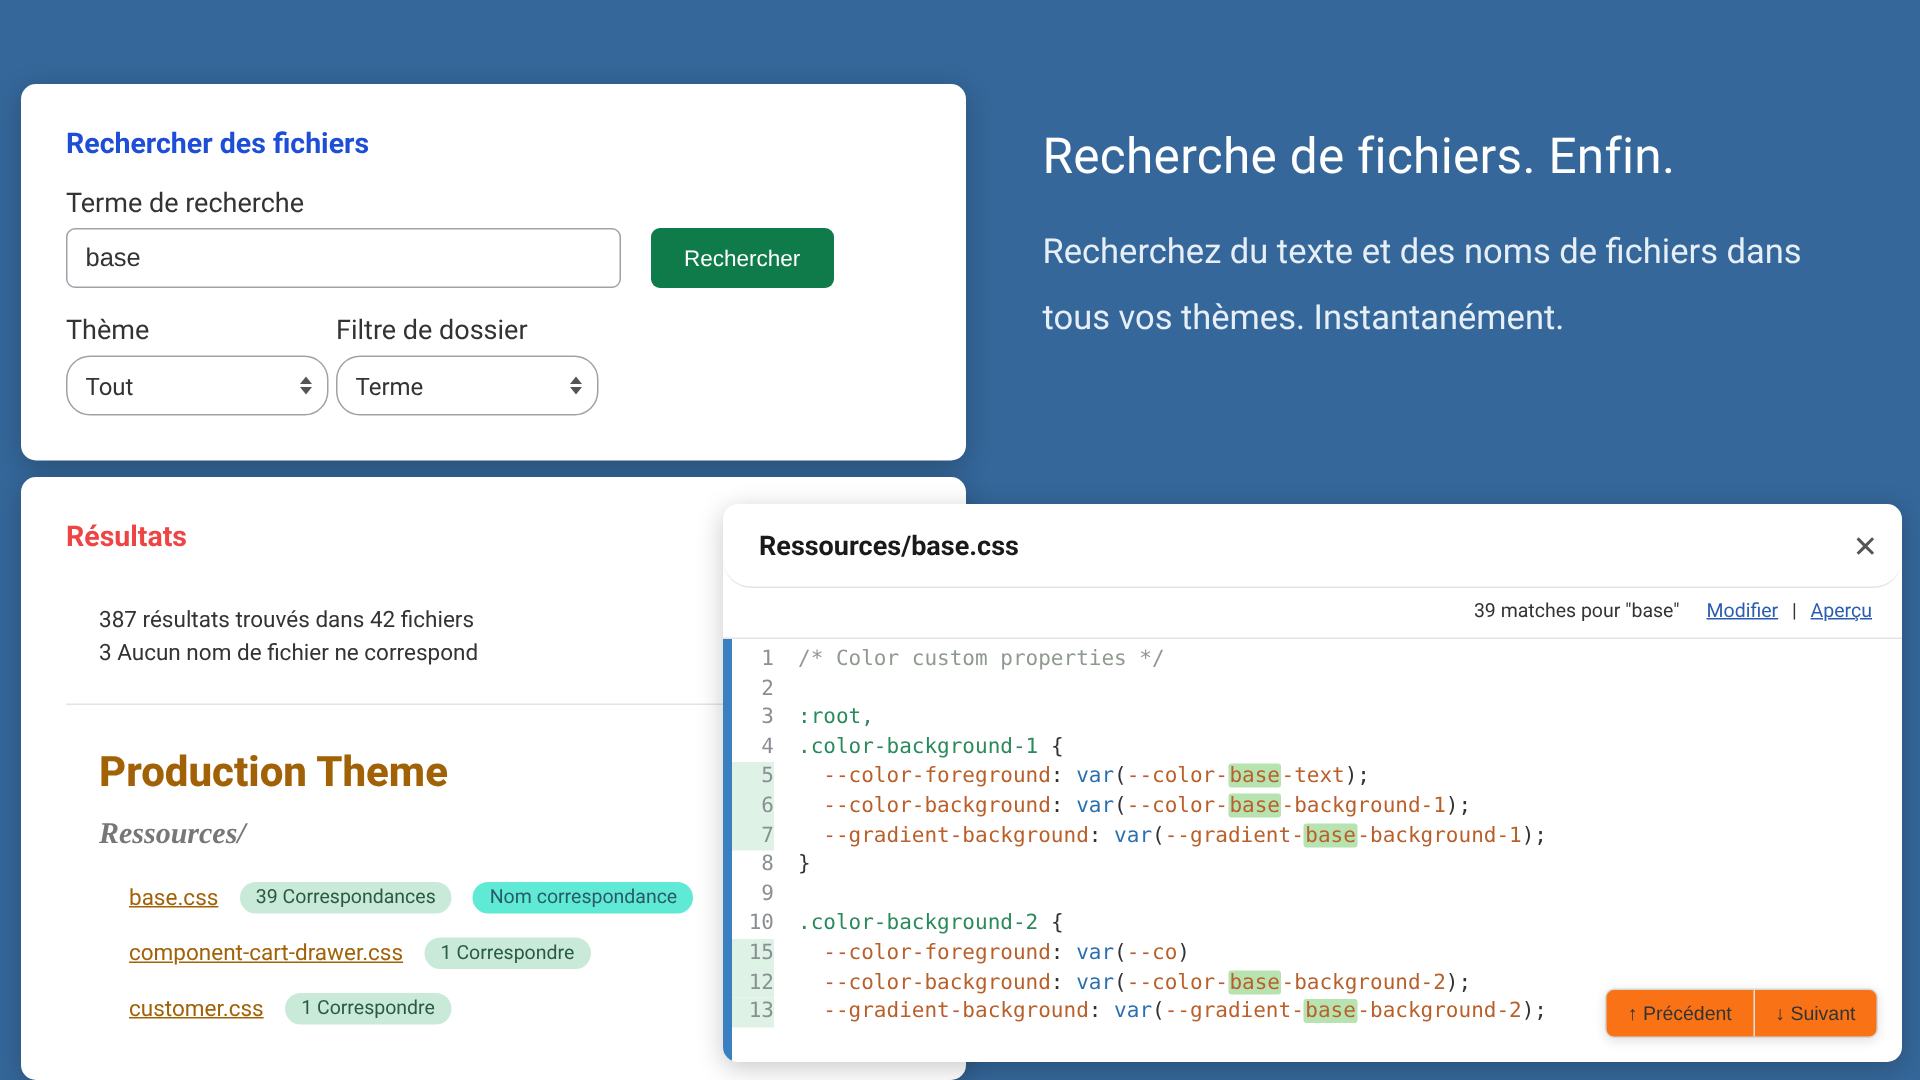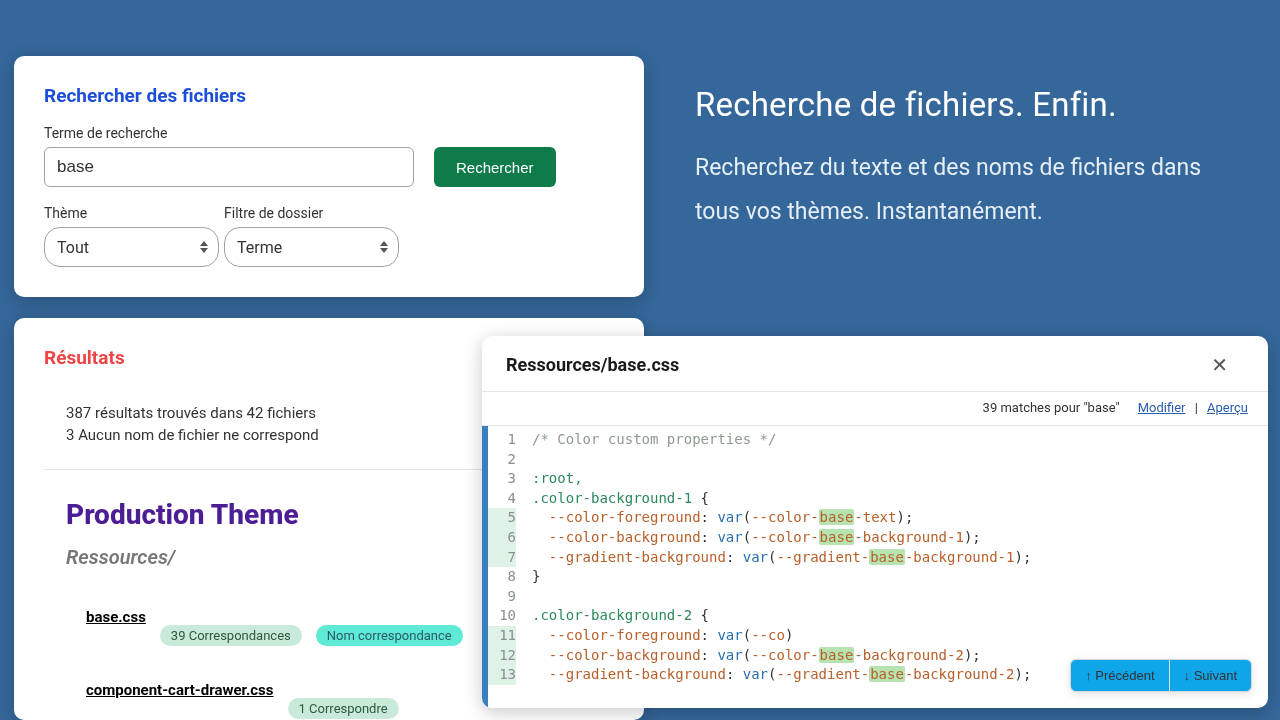--- a/index.html
+++ b/index.html
@@ -28,21 +28,21 @@
     box-shadow: 0 4px 18px rgba(0,0,0,0.22);
   }
 
   .search-card {
     left: 14px;
     top: 56px;
     width: 630px;
     padding: 28px 30px 30px 30px;
   }
   .search-card h2 { font-size: 19px; font-weight: 700; color: #1d4ed8; margin-bottom: 18px; }
-  .field-label { font-size: 14px; color: #333; margin-bottom: 6px; display:block; }
+  .field-label { font-size: 18px; color: #333; margin-bottom: 6px; display:block; }
   .row1 { display:flex; gap: 20px; align-items:flex-end; }
   .input-text {
     width: 370px; height: 40px; border:1px solid #9ea3a8; border-radius:6px;
     padding: 0 12px; font-size: 17px; color:#333;
   }
   .btn-primary {
     background:#0f7a4a; color:#fff; border:none; border-radius:6px;
     height:40px; padding:0 22px; font-size:15px; font-weight:500; cursor:pointer;
   }
   .row2 { display:flex; gap:5px; margin-top:18px; }
@@ -58,43 +58,44 @@
     left: 14px;
     top: 318px;
     width: 630px;
     height: 402px;
     padding: 28px 30px 0 30px;
     overflow:hidden;
   }
   .results-card h2 { font-size: 19px; font-weight: 700; color:#ef4444; margin-bottom: 34px; }
   .results-summary { font-size:15px; color:#333; padding-left:22px; line-height:1.45; }
   .hr { border:none; border-top:1px solid #e3e4e6; margin:22px 0 28px 0; }
-  .theme-title { font-size:28px; font-weight:800; color:#4c1d95; padding-left:22px; }
-  .folder-title { font-size:20px; font-style:italic; color:#777; padding-left:22px; margin-top:14px; font-weight:600;}
+  .theme-title { font-size:28px; font-weight:800; color:#a16207; padding-left:22px; }
+  .folder-title { font-size:20px; font-style:italic; color:#777; padding-left:22px; margin-top:14px; font-weight:600;font-family:Liberation Serif, serif;}
   .file-list { padding-left:42px; margin-top:20px; }
   .file-row { display:flex; align-items:center; gap:14px; margin-bottom:16px; font-size:15px; }
-  .file-link { color:#000000; text-decoration:underline;font-weight:bold; }
-  .pill { border-radius:12px; padding:3px 11px; font-size:13px;margin-top:36px; }
+  .file-link { color:#a16207; text-decoration:underline; }
+  .pill { border-radius:12px; padding:3px 11px; font-size:13px; }
   .pill-green { background:#c9ead9; color:#2a5a42; }
   .pill-blue  { background:#5eead4; color:#2a5a6a; }
 
   
   .code-panel {
     left: 482px;
     top: 336px;
     width: 786px;
     height: 372px;
     padding: 0;
     display:flex; flex-direction:column;
     overflow:hidden;
   }
   .code-header {
     display:flex; align-items:center; justify-content:space-between;
-    padding: 18px 40px 16px 24px;
+    padding: 18px 16px 16px 24px;
     border-bottom:1px solid #e3e4e6;
+    border-radius:19px;
   }
   .code-title { font-size:18px; font-weight:700; color:#1a1a1a; }
   .close-x { font-size:20px; color:#555; cursor:pointer; background:none; border:none; line-height:1; }
 
   .code-sub {
     display:flex; justify-content:flex-end; align-items:center; gap:6px;
     padding: 8px 20px 10px 20px; font-size:13px; color:#333;
   }
   .code-sub .matches { margin-right:12px; }
   .code-sub a { color:#2a5db0; text-decoration:underline; }
@@ -111,21 +112,21 @@
   .code { flex:1; padding:4px 0 20px 10px; white-space:pre; color:#333; position:relative; }
   .code div { height:19.6px; }
   .cm  { color:#8f9a8f; }
   .sel { color:#2a8a5a; }
   .prop{ color:#b95f2a; }
   .fn  { color:#2a6fb0; }
   .brace{ color:#333; }
   .mark{ background:#b7e3b0; border-radius:2px; padding:0 1px;}
 
   .navpop {
-    position:absolute; right:16px; bottom:16px; background:#0ea5e9;
+    position:absolute; right:16px; bottom:16px; background:#f97316;
     border:1px solid #d6d7d9; border-radius:6px; box-shadow:0 2px 8px rgba(0,0,0,0.12);
     display:flex;
     align-items:center;
   }
   .navpop button { background:none; border:none; padding:8px 14px; font-size:13px; color:#333; cursor:pointer; }
   .navpop button:first-child { border-right:1px solid #e0e1e3; }
 </style>
 </head>
 <body>
 
@@ -204,21 +205,21 @@
         <div>1</div>
         <div>2</div>
         <div>3</div>
         <div>4</div>
         <div class="hl">5</div>
         <div class="hl">6</div>
         <div class="hl">7</div>
         <div>8</div>
         <div>9</div>
         <div>10</div>
-        <div class="hl">11</div>
+        <div class="hl">15</div>
         <div class="hl">12</div>
         <div class="hl">13</div>
       </div>
     <div class="code" id="code"><div><span class="cm">/* Color custom properties */</span></div><div>&nbsp;</div><div><span class="sel">:root,</span></div><div><span class="sel">.color-background-1</span> <span class="brace">{</span></div><div>  <span class="prop">--color-foreground</span>: <span class="fn">var</span>(<span class="prop">--color-</span><span class="prop"><span class="mark">base</span></span><span class="prop">-text</span>);</div><div>  <span class="prop">--color-background</span>: <span class="fn">var</span>(<span class="prop">--color-</span><span class="prop"><span class="mark">base</span></span><span class="prop">-background-1</span>);</div><div>  <span class="prop">--gradient-background</span>: <span class="fn">var</span>(<span class="prop">--gradient-</span><span class="prop"><span class="mark">base</span></span><span class="prop">-background-1</span>);</div><div><span class="brace">}</span></div><div>&nbsp;</div><div><span class="sel">.color-background-2</span> <span class="brace">{</span></div><div>  <span class="prop">--color-foreground</span>: <span class="fn">var</span>(<span class="prop">--co</span><span class="prop"></span>)</div><div>  <span class="prop">--color-background</span>: <span class="fn">var</span>(<span class="prop">--color-</span><span class="prop"><span class="mark">base</span></span><span class="prop">-background-2</span>);</div><div>  <span class="prop">--gradient-background</span>: <span class="fn">var</span>(<span class="prop">--gradient-</span><span class="prop"><span class="mark">base</span></span><span class="prop">-background-2</span>);</div></div>
     <div class="navpop">
       <button>↑ Précédent</button>
       <button>↓ Suivant</button>
     </div>
   </div>
 </div>

